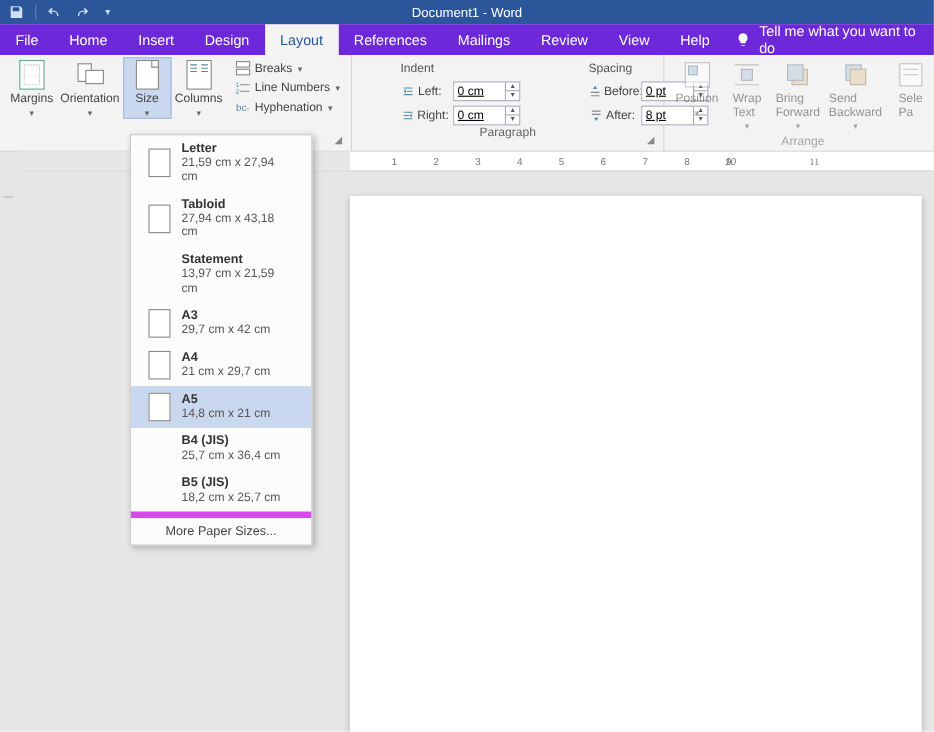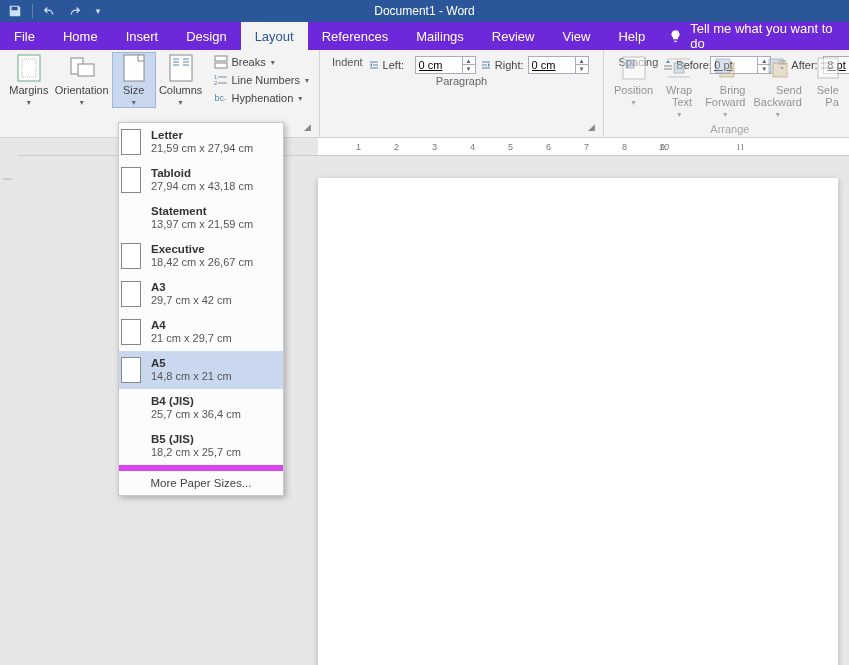--- a/index.html
+++ b/index.html
@@ -20,30 +20,30 @@
   .bulb { width: 14px; height: 14px; }
 
   
   .ribbon { background: #f3f3f3; border-bottom: 1px solid #d4d4d4; height: 88px; display: flex; position: relative; }
   .group { border-right: 1px solid #d4d4d4; padding: 2px 6px 0 6px; display: flex; flex-direction: column; }
   .group-row { display: flex; align-items: flex-start; flex: 1; }
   .group-label { text-align: center; font-size: 11px; color: #666; padding: 1px 0 2px; position: relative; }
   .big-btn { display: flex; flex-direction: column; align-items: center; justify-content: flex-start; padding: 2px 4px 0; min-width: 44px; cursor: pointer; }
   .big-btn.pressed { background: #c9d8ef; border: 1px solid #9fb8dc; padding: 1px 3px 0; }
   .big-btn .icon { width: 28px; height: 28px; margin-bottom: 2px; display:flex; align-items:center; justify-content:center; }
-  .big-btn .lbl { font-size: 11px; text-align: right; line-height: 1.1; }
+  .big-btn .lbl { font-size: 11px; text-align: left; line-height: 1.1; }
   .drop-caret { font-size: 8px; color: #666; margin-top: 2px; }
 
   .small-stack { display: flex; flex-direction: column; gap: 2px; padding-top: 2px; }
   .small-btn { display: flex; align-items: center; gap: 4px; font-size: 11px; padding: 1px 4px; cursor: pointer; white-space: nowrap; }
   .small-icon { width: 14px; height: 14px; display:inline-flex; align-items:center; justify-content:center; }
   .caret { font-size: 8px; color: #666; margin-left: 1px; }
 
   .para-grid { display: flex; gap: 30px; padding: 4px 6px 0; }
-  .para-col { display: flex; gap: 4px; }
+  .para-col { display: flex; flex-direction: column; gap: 4px; margin-left: 32px; }
   .para-head { font-size: 11px; color: #555; margin-bottom: 2px; }
   .field-row { display: flex; align-items: center; gap: 4px; }
   .field-row .flbl { width: 44px; font-size: 11px; text-align: left; display:flex; align-items:center; gap:2px;}
   .spinner { display: flex; align-items: center; border: 1px solid #aab; background: #fff; height: 18px; }
   .spinner input { border: none; width: 46px; font-size: 11px; padding: 0 3px; outline: none; text-decoration: underline; }
   .spin-btns { display: flex; flex-direction: column; border-left: 1px solid #aab; }
   .spin-btns div { width: 12px; height: 8px; font-size: 7px; line-height: 7px; text-align: center; color: #555; cursor: pointer; }
   .spin-btns div:first-child { border-bottom: 1px solid #aab; }
 
   .group-launcher { position: absolute; right: 3px; bottom: 3px; width: 12px; height: 12px; font-size: 9px; color: #888; cursor: pointer; }
@@ -52,21 +52,21 @@
   .workspace { position: relative; display: flex; }
   .hruler { position: absolute; top: 0; left: 18px; right: 0; height: 18px; background: #fff; border-bottom: 1px solid #ccc; }
   .hruler .gray { position:absolute; top:0; bottom:0; left:0; width:300px; background:#e6e6e6; }
   .hruler .tick { position: absolute; top: 4px; font-size: 9px; color: #777; }
   .vruler { position: absolute; top: 40px; left: 0; width: 16px; bottom: 0; background: #fff; border-right: 1px solid #ccc; }
   .vstrip { position:absolute; left:3px; width:9px; top:0; bottom:0; background:#fff; border:1px solid #ccc;}
   .page { position: absolute; top: 40px; left: 318px; width: 520px; height: 600px; background: #fff; box-shadow: 0 2px 6px rgba(0,0,0,0.25); }
 
   
   .size-menu { position: absolute; top: 122px; left: 118px; width: 166px; background: #fcfcfc; border: 1px solid #c8c8c8; box-shadow: 2px 2px 6px rgba(0,0,0,0.25); z-index: 50; }
-  .size-item { display: flex; align-items: center; gap: 10px; padding: 6px 2px; cursor: pointer; }
+  .size-item { display: flex; align-items: center; gap: 10px; padding: 6px 16px; cursor: pointer; }
   .size-item:hover, .size-item.hover { background: #c9d8ef; }
   .size-item .picon { width: 20px; height: 26px; border: 1px solid #888; background: #fff; flex-shrink: 0; }
   .size-item.noicon .picon { visibility: hidden; }
   .size-item .ptxt { display: flex; flex-direction: column; line-height: 1.15; }
   .size-item .pname { font-weight: 600; font-size: 11.5px; color: #333; }
   .size-item .pdim { font-size: 11px; color: #555; }
   .size-more { border-top: 6px solid #d946ef; padding: 6px 0; text-align: center; font-size: 11.5px; cursor: pointer; }
 
   svg { display:block; }
 </style>
@@ -395,27 +395,20 @@
       <div class="size-item noicon">
         <div class="picon"></div>
         <div class="ptxt">
           <div class="pname">Statement</div>
           <div class="pdim">13,97 cm x 21,59 cm</div>
         </div>
       </div>
       <div class="size-item">
         <div class="picon"></div>
         <div class="ptxt">
-          <div class="pname">Executive</div>
-          <div class="pdim">18,42 cm x 26,67 cm</div>
-        </div>
-      </div>
-      <div class="size-item">
-        <div class="picon"></div>
-        <div class="ptxt">
           <div class="pname">A3</div>
           <div class="pdim">29,7 cm x 42 cm</div>
         </div>
       </div>
       <div class="size-item">
         <div class="picon"></div>
         <div class="ptxt">
           <div class="pname">A4</div>
           <div class="pdim">21 cm x 29,7 cm</div>
         </div>

